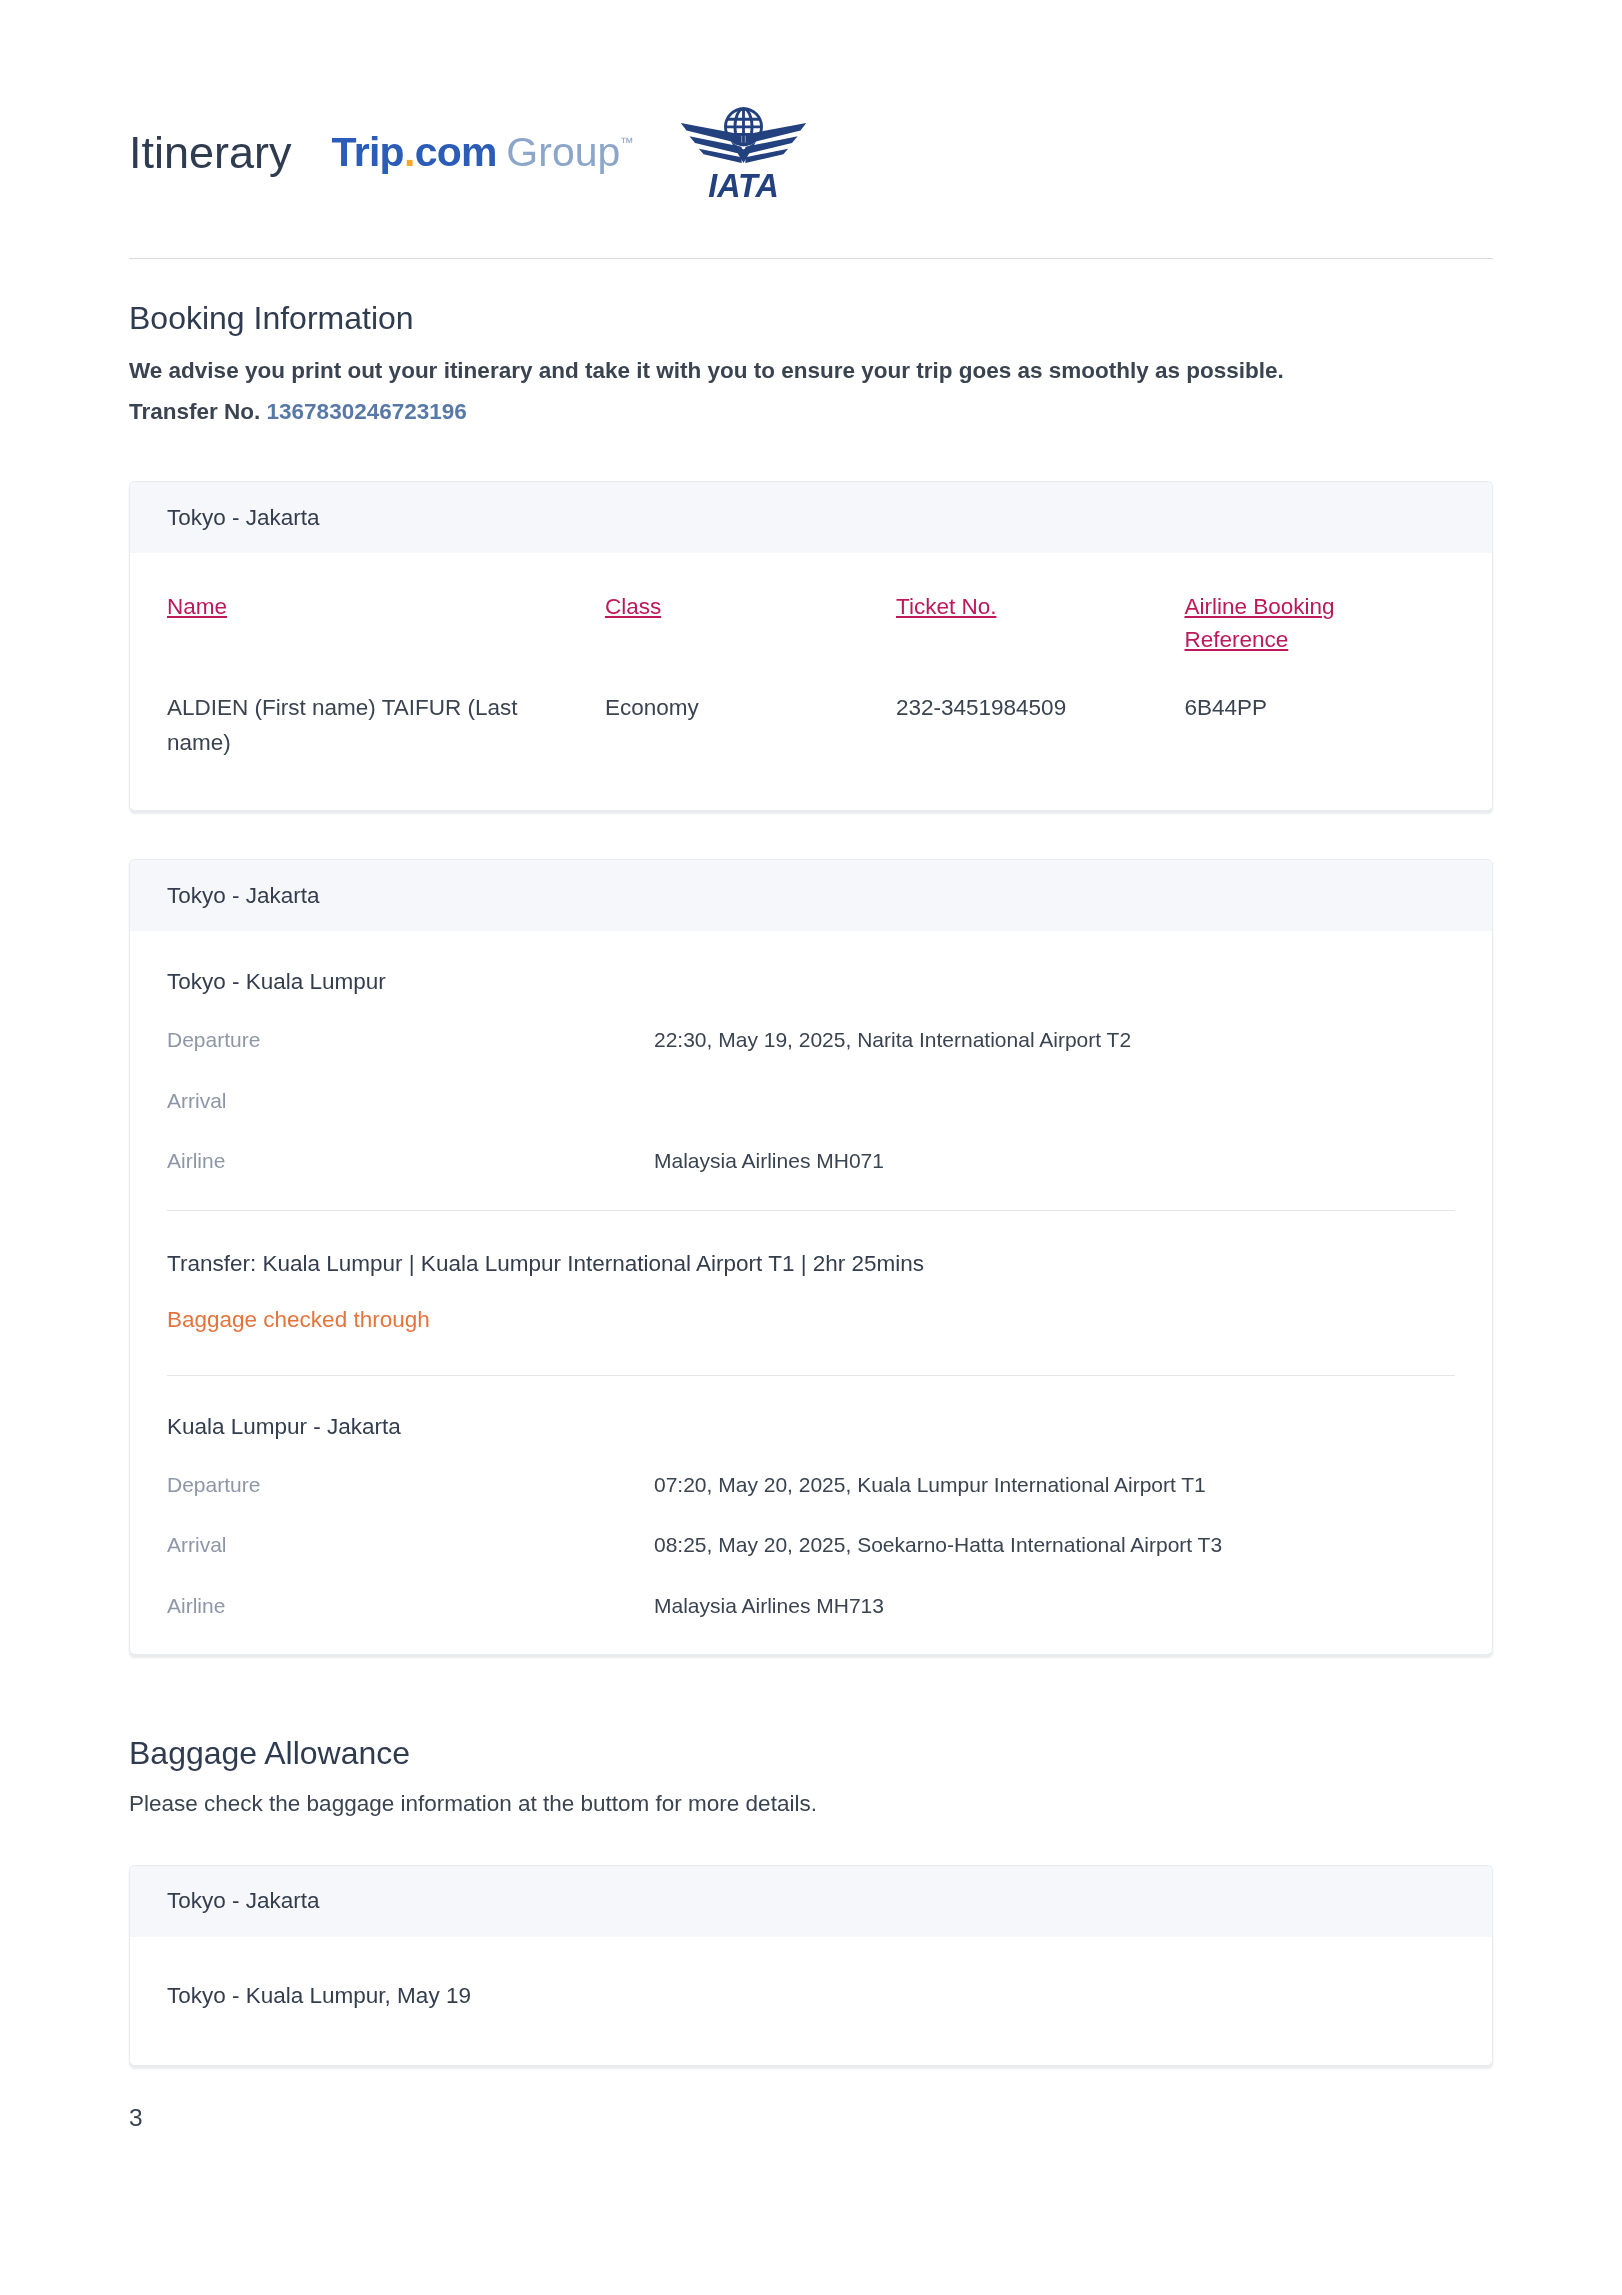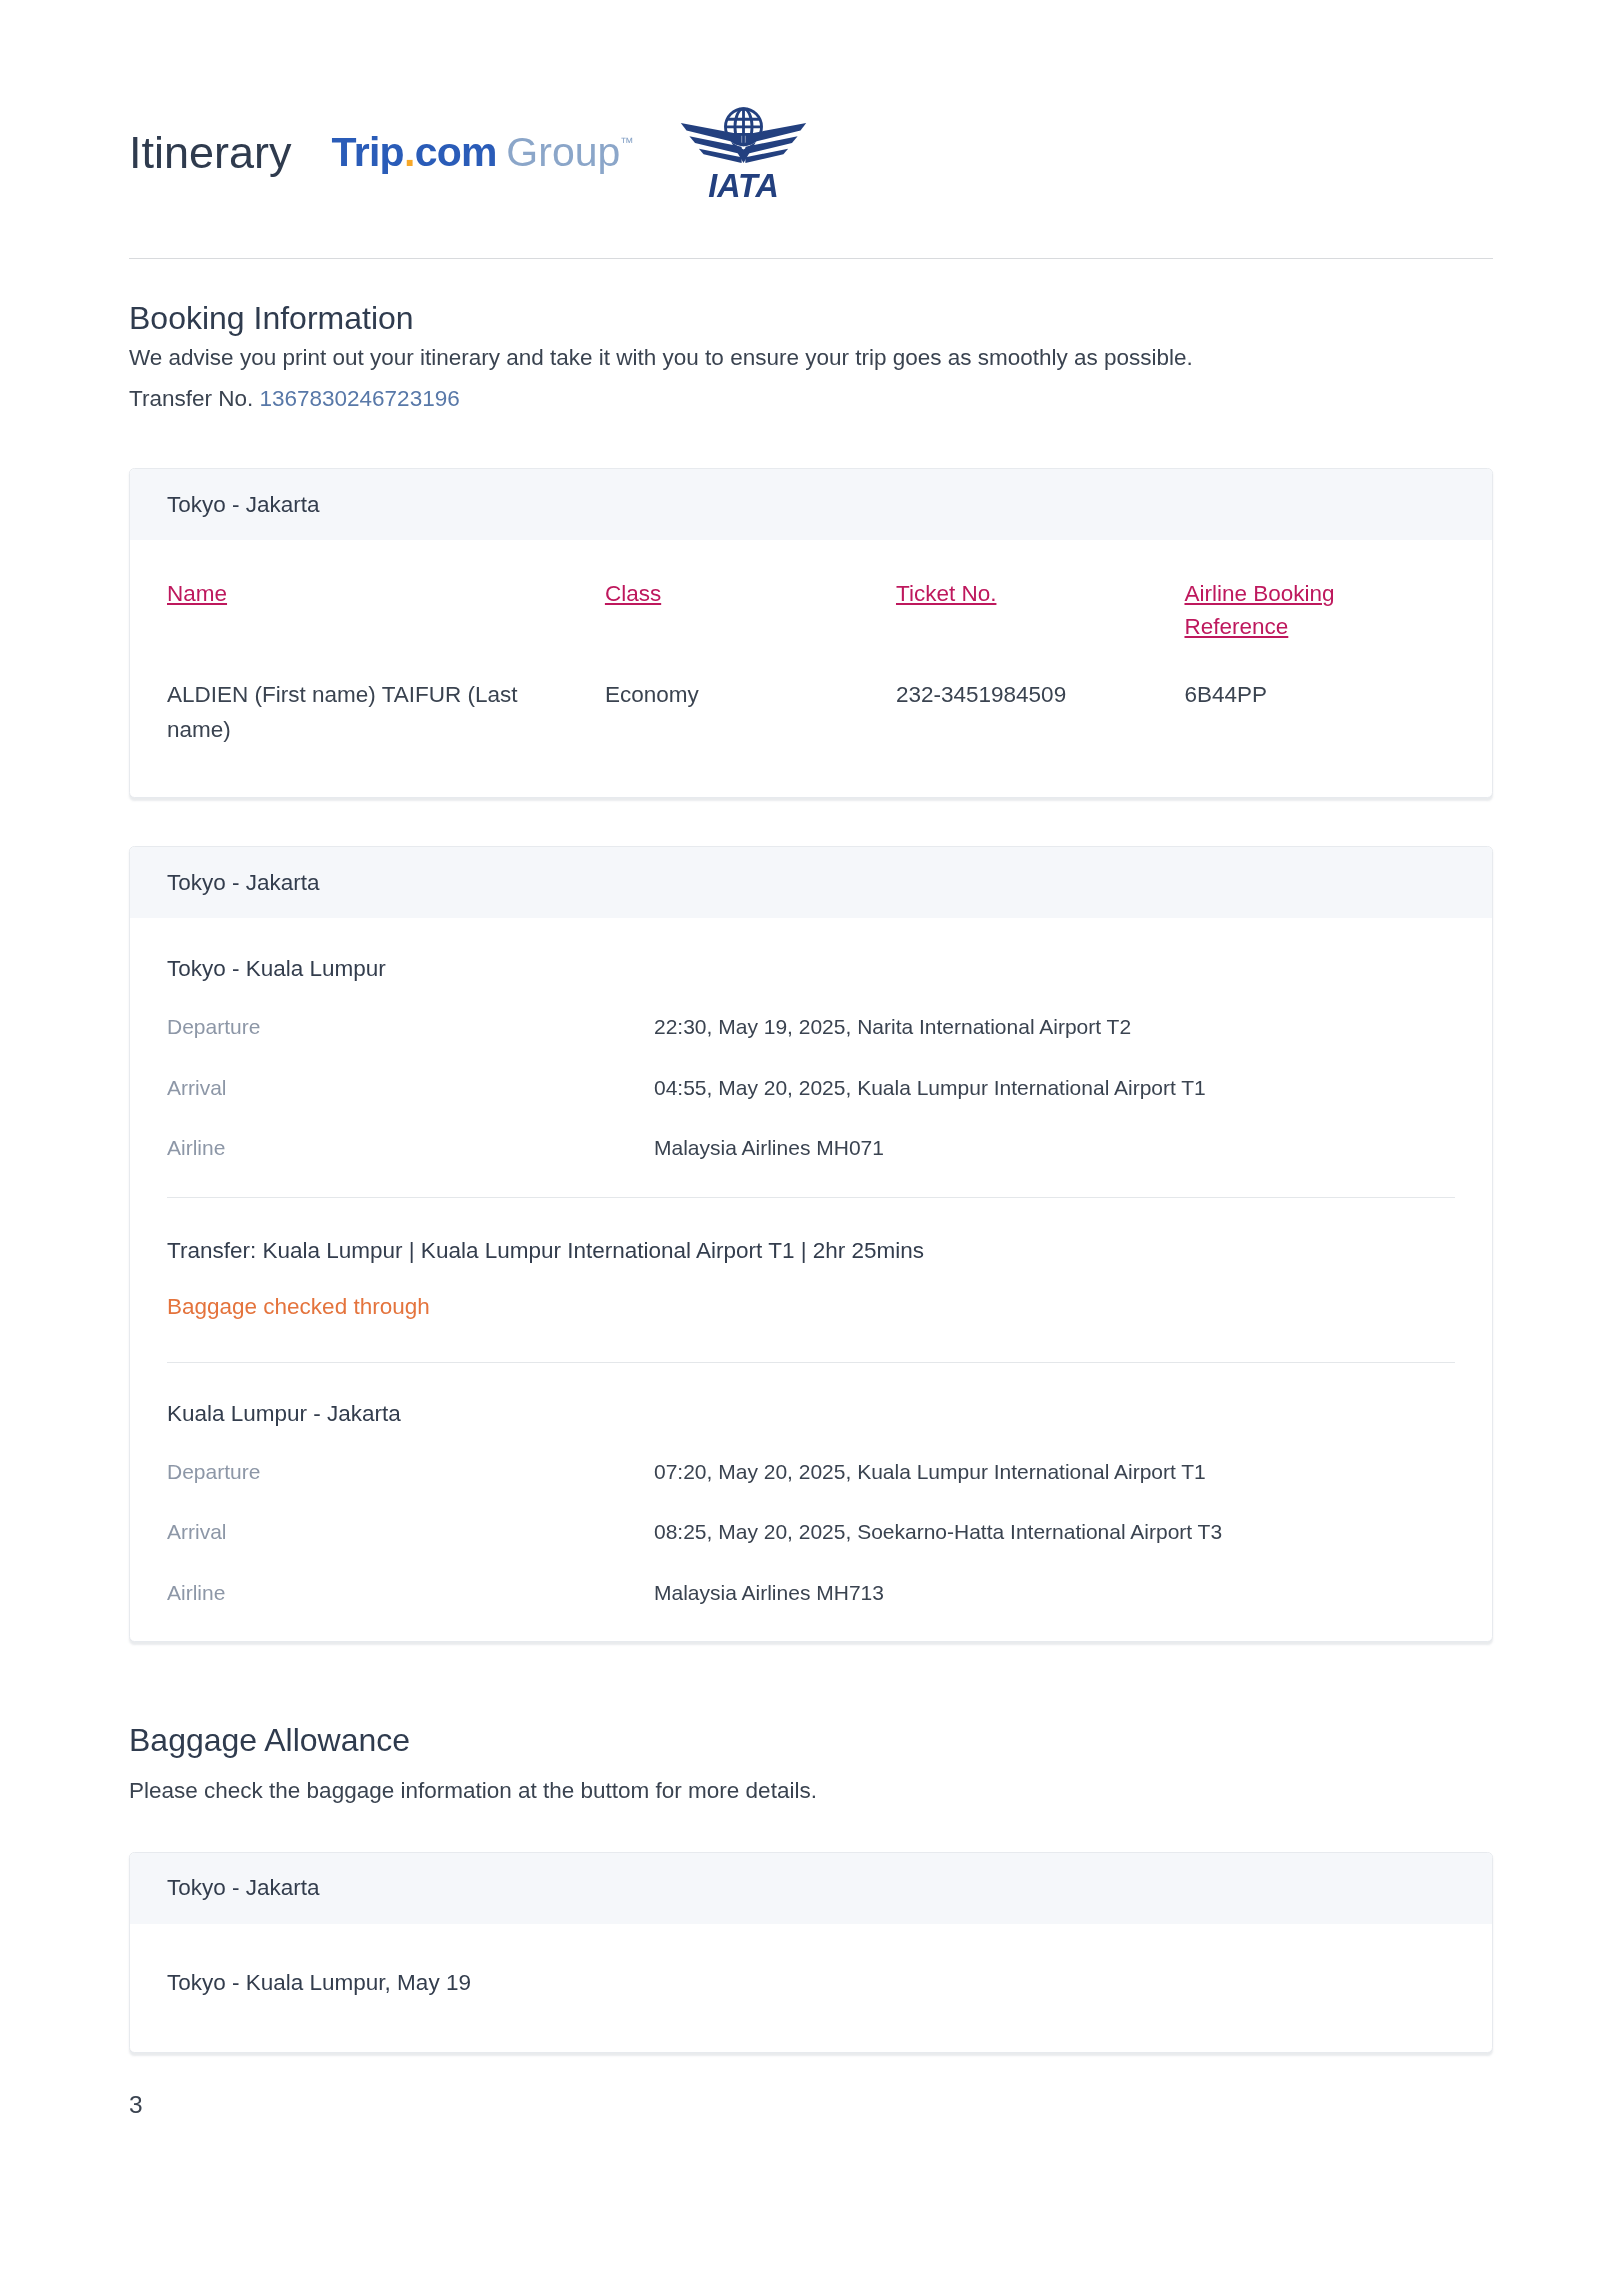--- a/index.html
+++ b/index.html
@@ -15,21 +15,21 @@
   .t-dot{color:#f7a829;}
   .t-group{font-weight:400;color:#8ba6c9;margin-left:9.5px;letter-spacing:0;}
   .t-tm{font-size:13.6px;color:#8ba6c9;font-weight:400;vertical-align:19px;}
   .rule{border-top:1.4px solid #d8dadd;margin-top:55px;}
 
   
   h2{font-size:32px;font-weight:400;color:#2f3b4e;margin:0;line-height:1.15;}
   .booking h2{margin-top:41px;}
   .flight h2{margin-top:82px;}
   .baggage h2{margin-top:80px;}
-  .advice{font-size:22.5px;line-height:1.85;margin:0 0 0 0;color:#3a4350;}
+  .advice{font-size:22.5px;line-height:1.85;margin:13px 0 0 0;color:#3a4350;font-weight:bold;}
   .bk-no{color:#5878a8;text-decoration:none;cursor:pointer;}
   .baggage .note{font-size:22.5px;margin:19px 0 0 0;color:#3a4350;}
 
   
   .card{margin-top:48px;border:1.4px solid #e7eaee;border-radius:5.5px;overflow:hidden;background:#fff;
         box-shadow:0 2.7px 2px rgba(175,182,192,0.28);}
   .card-h{background:#f5f7fa;padding:22.5px 37px;font-size:22.5px;color:#333d4d;}
   .card-b{padding:0 37px;}
 
   
@@ -121,21 +121,20 @@
         <div class="card-b">
 
           <div class="segment">
             <div class="route">Tokyo - Kuala Lumpur</div>
             <div class="frow">
               <div class="lbl">Departure</div>
               <div class="val">22:30, May 19, 2025, Narita International Airport T2</div>
             </div>
             <div class="frow">
               <div class="lbl">Arrival</div>
-              <div class="val">04:55, May 20, 2025, Kuala Lumpur International Airport T1</div>
             </div>
             <div class="frow">
               <div class="lbl">Airline</div>
               <div class="val">Malaysia Airlines MH071</div>
             </div>
           </div>
 
           <div class="divider"></div>
 
           <div class="transfer">

